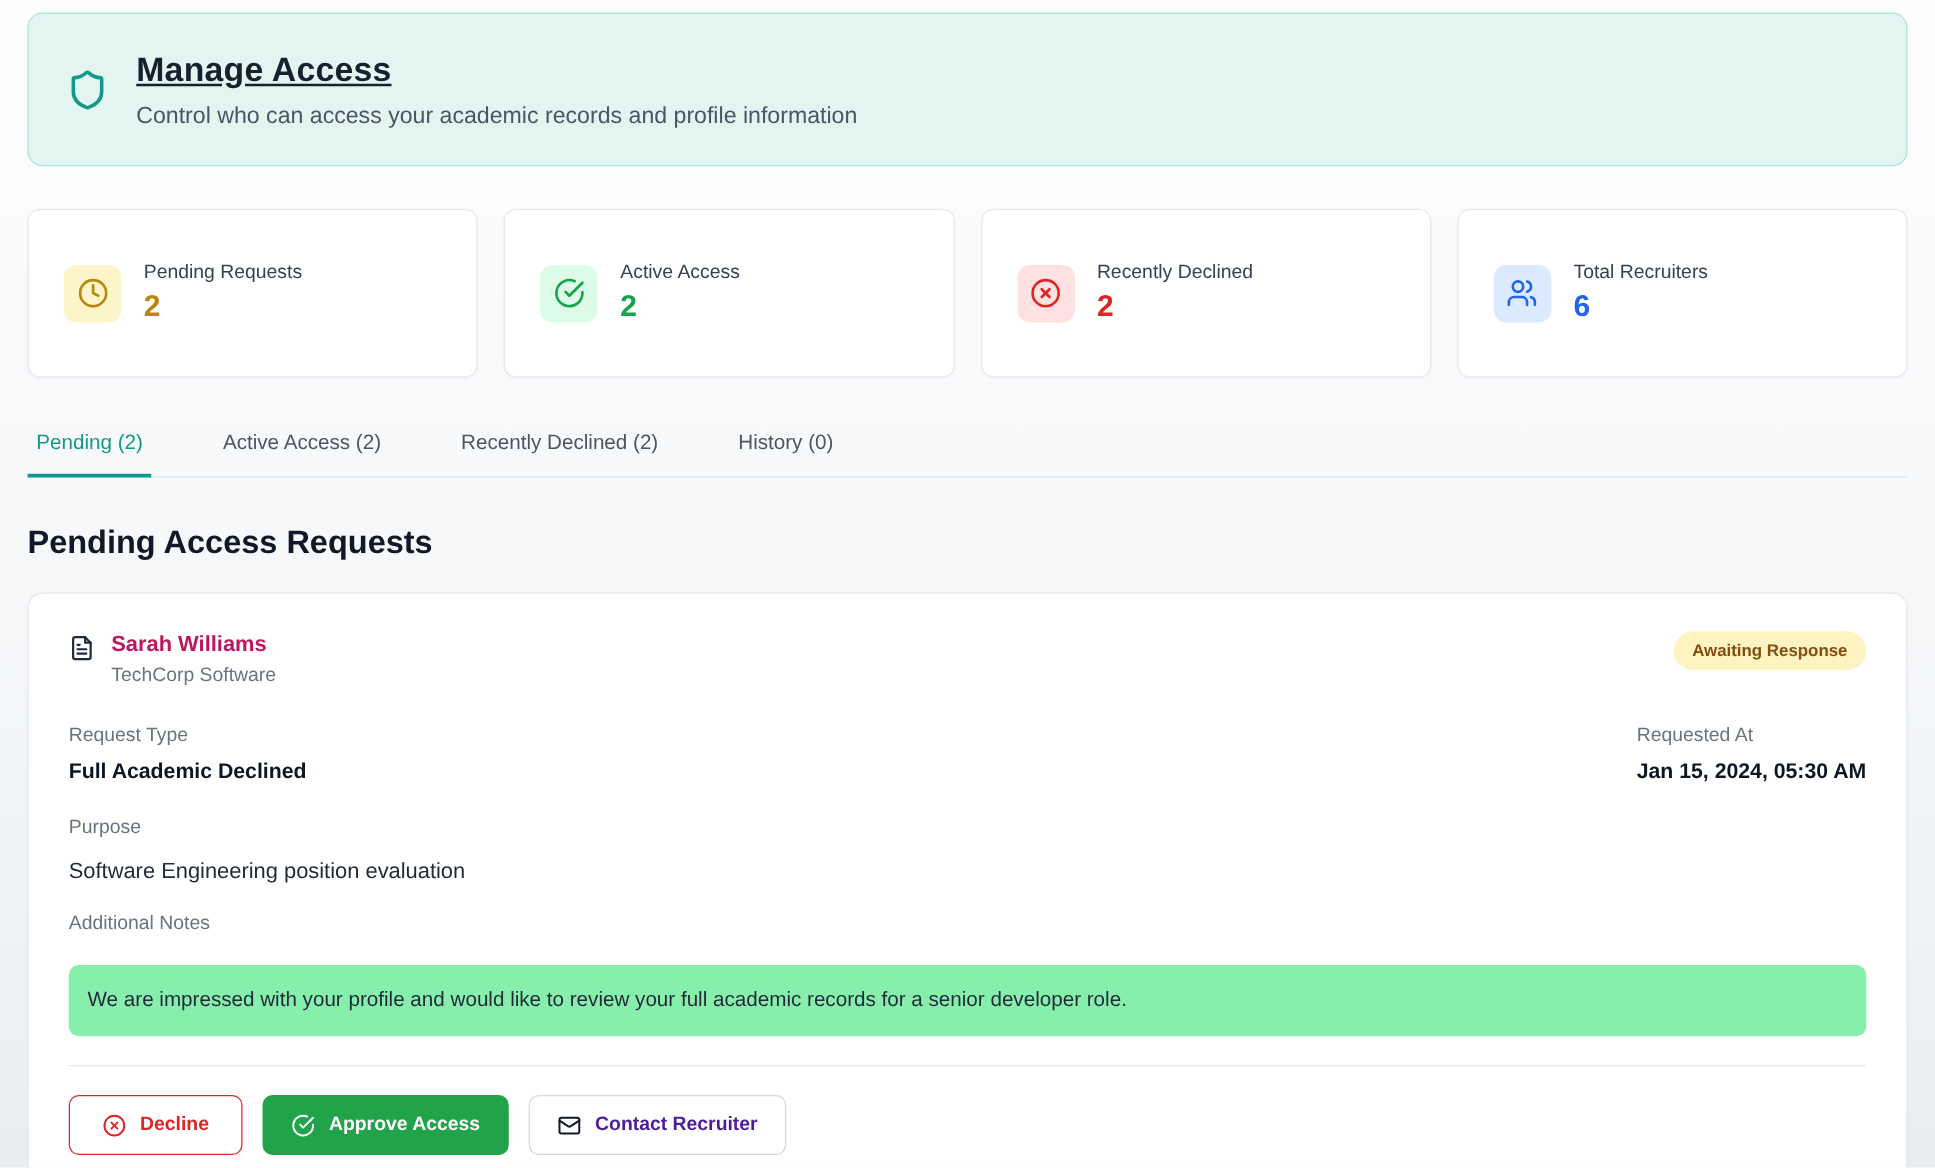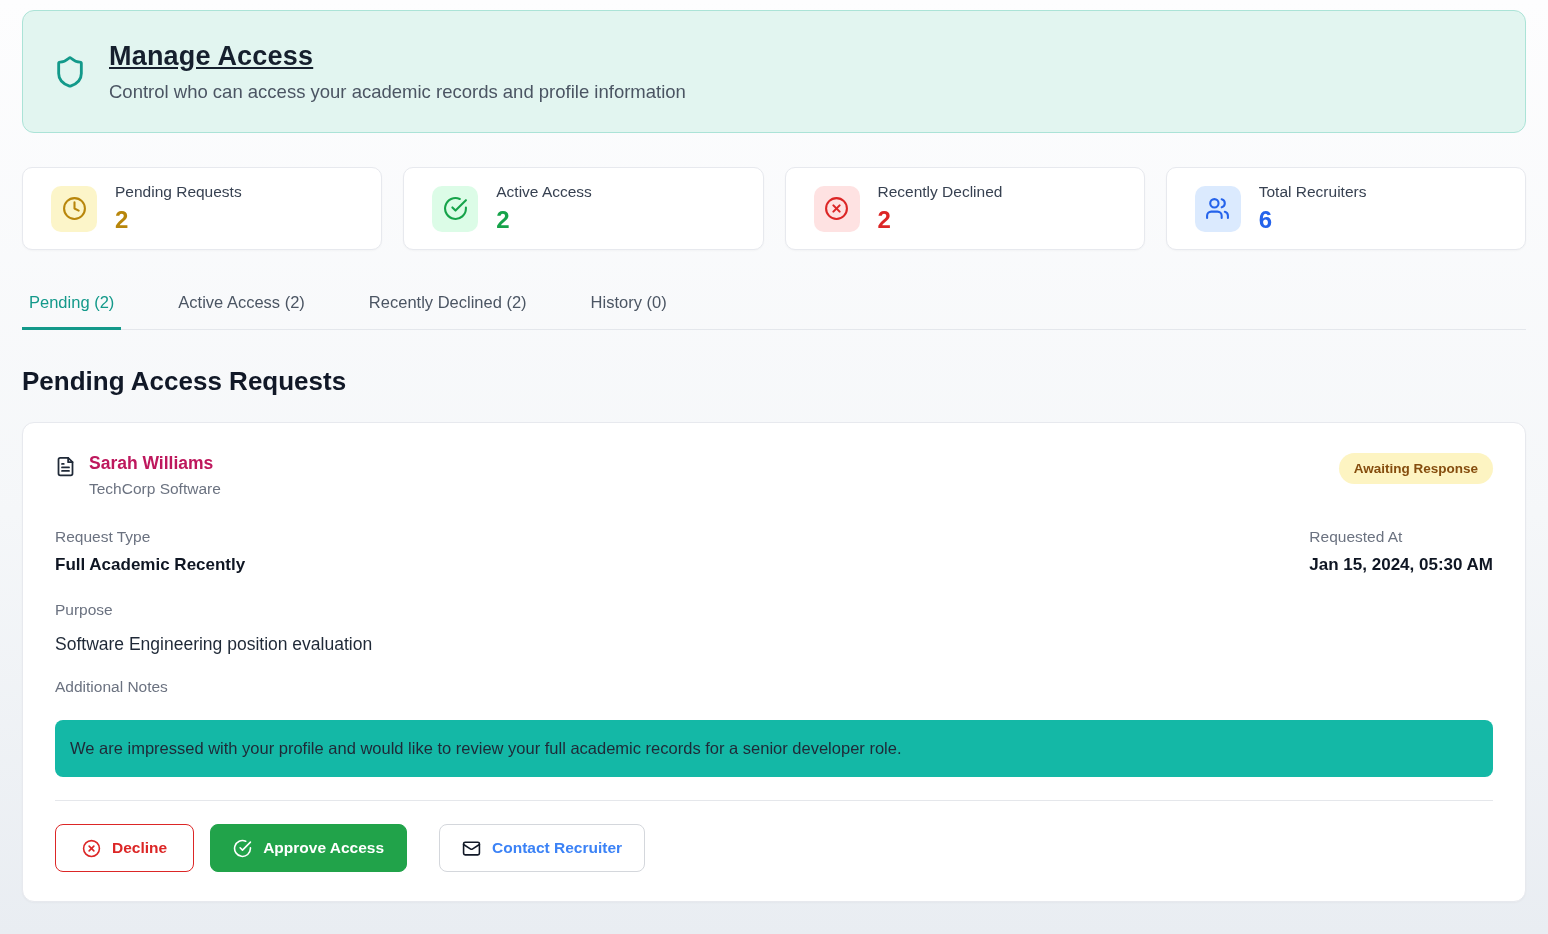--- a/index.html
+++ b/index.html
@@ -27,21 +27,21 @@
   
   .stats {
     display: grid; grid-template-columns: repeat(4, 1fr); gap: 21px;
     margin-top: 34px;
   }
   .stat-card {
     background: #ffffff;
     border: 1px solid #e7e9ee;
     border-radius: 10px;
     padding: 24px 28px;
-    height: 83px;
+    height: 135px;
     display: flex; align-items: center; gap: 18px;
     box-shadow: 0 1px 2px rgba(16,24,40,.03);
   }
   .stat-icon {
     width: 46px; height: 46px; border-radius: 10px;
     display: flex; align-items: center; justify-content: center;
     flex: 0 0 auto;
   }
   .stat-label { font-size: 15.5px; color: #374151; }
   .stat-value { font-size: 24px; font-weight: 700; margin-top: 5px; }
@@ -96,39 +96,39 @@
     display: grid; grid-template-columns: 1fr;
     margin-top: 30px; row-gap: 26px;
   }
   .field-label { font-size: 15.5px; color: #6b7280; }
   .field-value-bold { font-size: 17px; font-weight: 700; color: #0f1623; margin-top: 9px; }
   .field-value { font-size: 17.5px; color: #1f2937; margin-top: 15px; }
   .span2 { grid-column: 1 / span 2; }
 
   .notes-box {
     grid-column: 1 / span 2;
-    background: #14b8a6;
+    background: #86efac;
     border-radius: 8px;
     padding: 19px 15px;
     font-size: 16.5px; color: #1f2937;
     margin-top: -2px;
   }
   .divider { border-top: 1px solid #e5e7eb; margin: 23px 0 0 0; }
 
   .actions { display: flex; gap: 16px; margin-top: 23px; }
   .btn {
     display: inline-flex; align-items: center; gap: 11px;
     font-family: inherit;
     font-size: 15.5px; font-weight: 700;
     border-radius: 8px; padding: 0 22px; height: 48px;
     cursor: pointer; background: #ffffff; border: 1px solid transparent;
   }
   .btn-approve { background: #21a34a; color: #ffffff; border-color: #21a34a; }
   .btn-decline { color: #dc2626; border-color: #dc2626; padding: 0 26px; }
-  .btn-contact { color: #3b82f6; border-color: #d4d7dc; margin-left: 16px; }
+  .btn-contact { color: #4c1d95; border-color: #d4d7dc; }
 </style>
 </head>
 <body>
 
 <div class="page">
 
   <div class="banner">
     <span class="banner-icon-wrap">
       <svg width="34" height="42" viewBox="0 0 24 24" fill="none" stroke="#13998a" stroke-width="2" stroke-linecap="round" stroke-linejoin="round">
         <path d="M20 13c0 5-3.5 7.5-7.66 8.95a1 1 0 0 1-.67-.01C7.5 20.5 4 18 4 13V6a1 1 0 0 1 1-1c2 0 4.5-1.2 6.24-2.72a1.17 1.17 0 0 1 1.52 0C14.51 3.81 17 5 19 5a1 1 0 0 1 1 1z"></path>
@@ -224,21 +224,21 @@
           <div class="req-name">Sarah Williams</div>
           <div class="req-company">TechCorp Software</div>
         </div>
       </div>
       <span class="badge">Awaiting Response</span>
     </div>
 
     <div class="req-grid">
       <div>
         <div class="field-label">Request Type</div>
-        <div class="field-value-bold">Full Academic Recently</div>
+        <div class="field-value-bold">Full Academic Declined</div>
       </div>
       <div>
         <div class="field-label">Requested At</div>
         <div class="field-value-bold">Jan 15, 2024, 05:30 AM</div>
       </div>
 
       <div class="span2">
         <div class="field-label">Purpose</div>
         <div class="field-value">Software Engineering position evaluation</div>
       </div>

